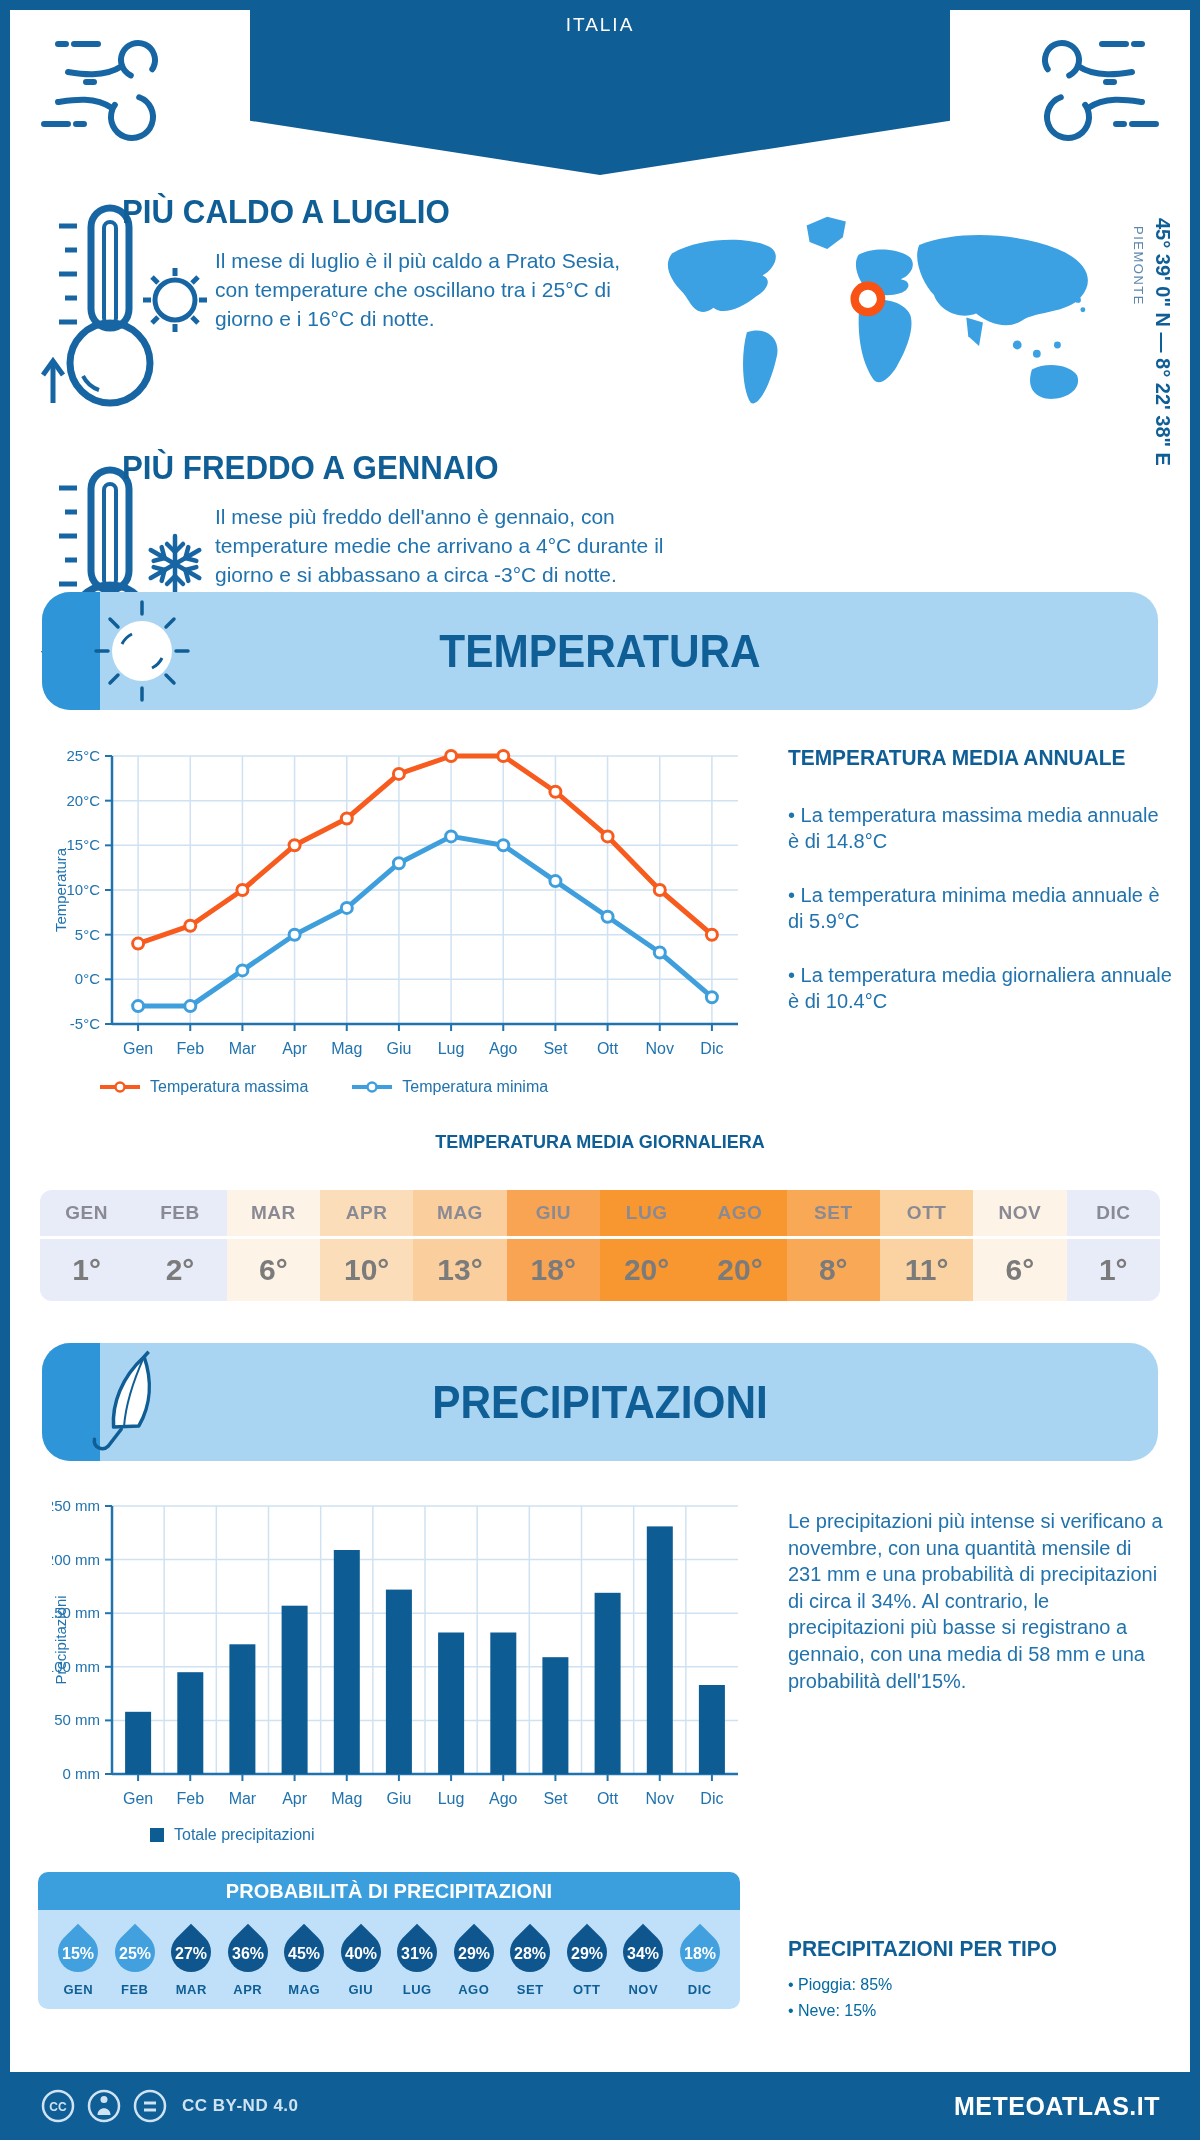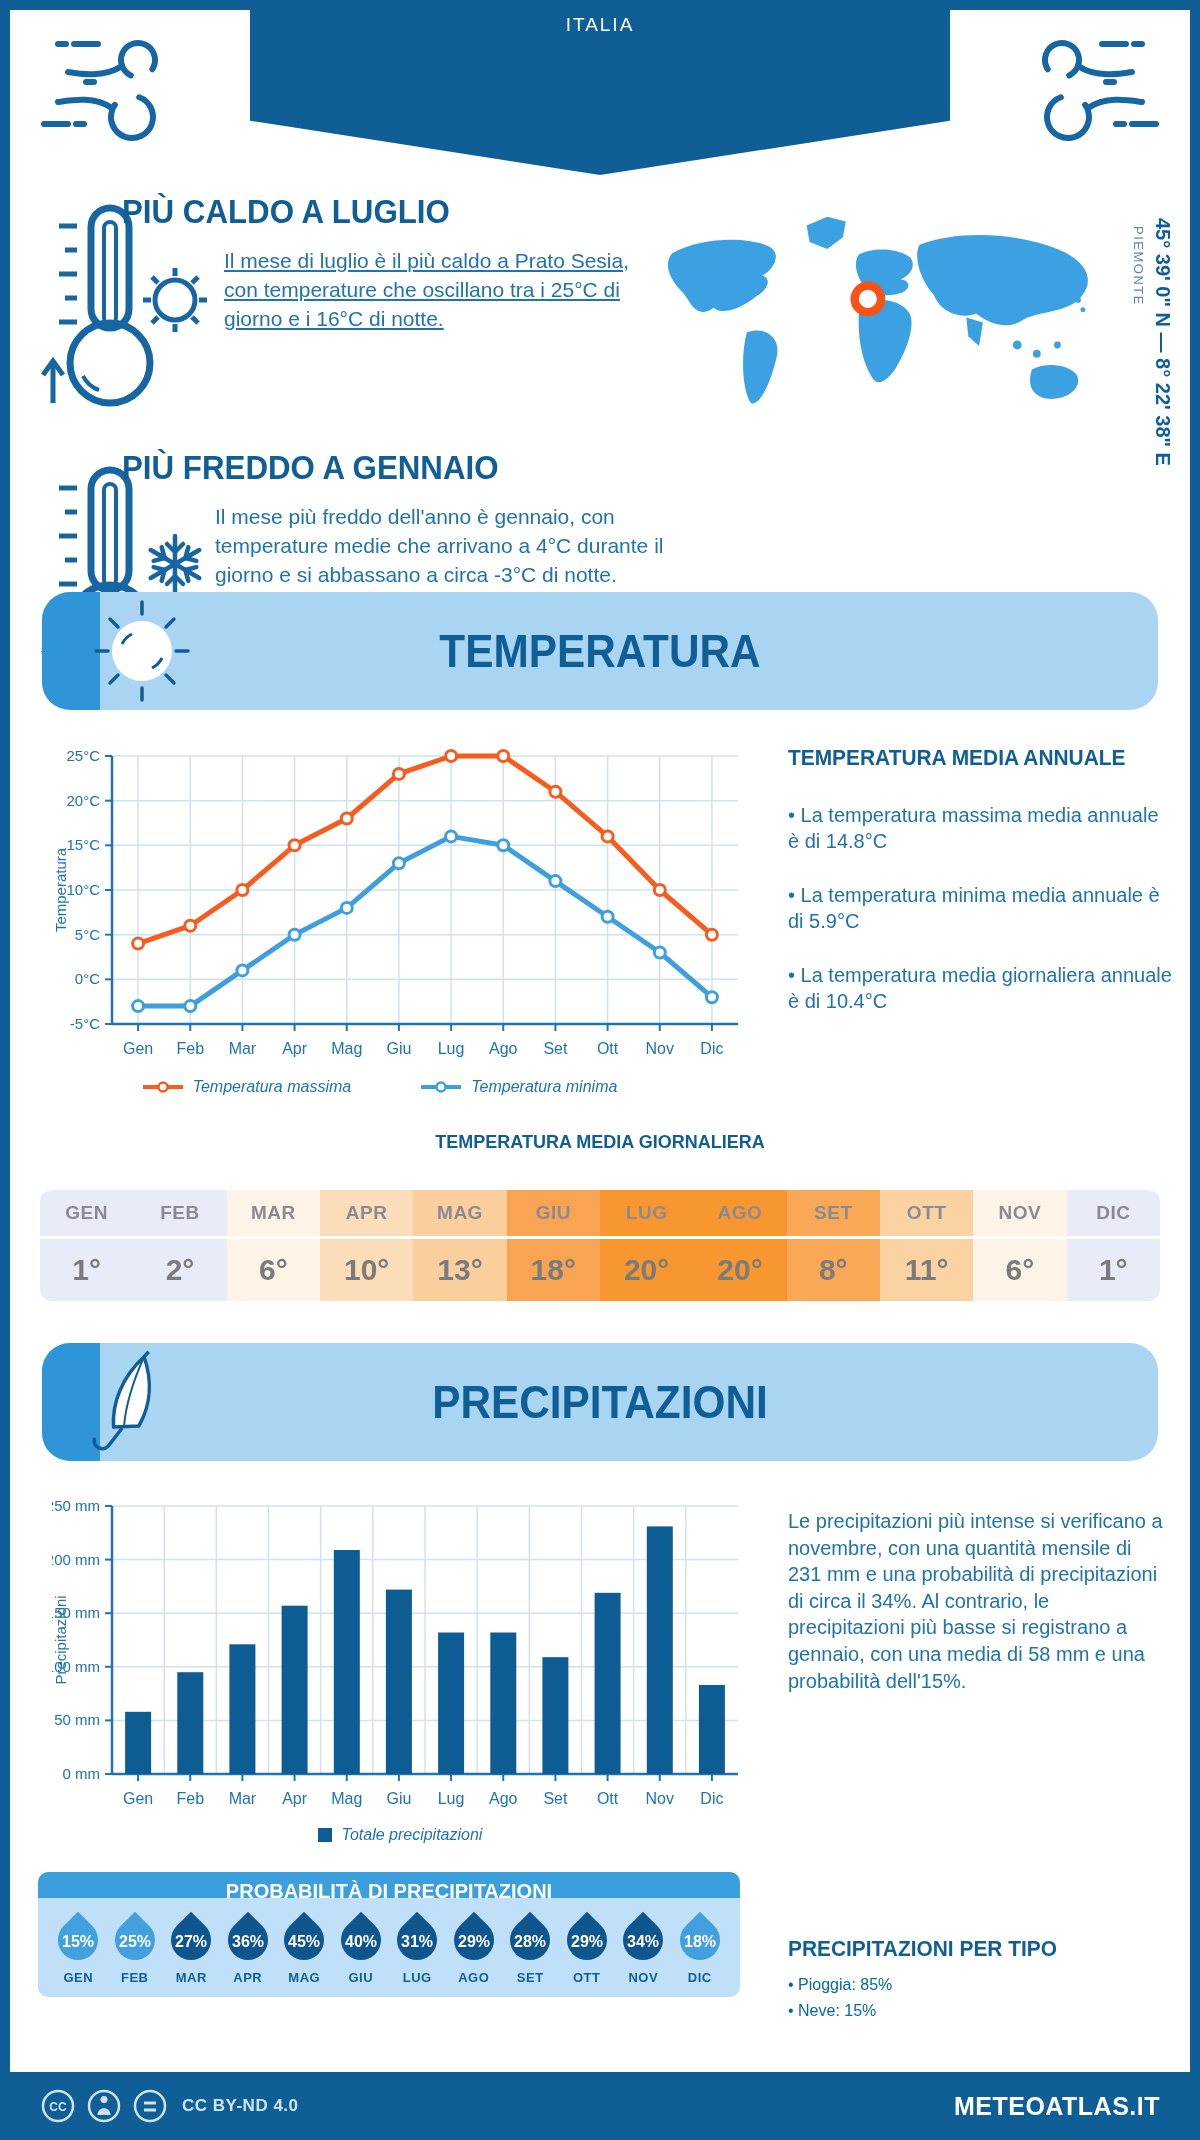--- a/index.html
+++ b/index.html
@@ -21,31 +21,31 @@
   
   .sec-banner{background:#a9d5f3;border-radius:28px;height:118px;width:1116px;left:42px;}
   .sec-square{position:absolute;left:0;top:0;width:58px;height:118px;background:#2e96d8;border-radius:28px 0 0 28px;}
   .sec-title{position:absolute;left:0;top:0;width:100%;height:118px;line-height:118px;text-align:center;
     font-size:46px;font-weight:bold;color:#0f5e96;transform:scaleX(.92);}
   
   .panel-title{font-size:22px;font-weight:bold;color:#0f5e96;transform:scaleX(.95);transform-origin:left center;white-space:nowrap;}
   .bullet{font-size:20px;line-height:1.32;color:#2173ae;margin-bottom:27px;}
   .para{font-size:20px;line-height:1.33;color:#2173ae;margin:0 0 27px 0;}
   
-  .legend-row{display:flex;justify-content:center;align-items:center;gap:70px;font-style:italic;}
+  .legend-row{display:flex;align-items:center;gap:44px;}
   .leg-item{display:flex;align-items:center;gap:10px;font-size:16px;color:#2173ae;}
   .leg-sq{width:14px;height:14px;display:inline-block;}
   
   .mtable{left:40px;top:1190px;width:1120px;height:111px;display:flex;border-radius:12px;overflow:hidden;}
   .mcol{flex:1;display:flex;flex-direction:column;}
   .mhead{height:46px;line-height:46px;text-align:center;font-size:19px;font-weight:bold;color:#8a8a94;letter-spacing:.5px;border-bottom:3px solid #fff;}
   .mval{height:62px;line-height:62px;text-align:center;font-size:30px;font-weight:bold;color:#7b7b7b;}
   
   .prob-panel{left:38px;top:1872px;width:702px;}
-  .prob-head{background:#3b9fde;color:#fff;text-align:center;font-size:20px;font-weight:bold;height:26px;line-height:38px;border-radius:10px 10px 0 0;}
+  .prob-head{background:#3b9fde;color:#fff;text-align:center;font-size:20px;font-weight:bold;height:38px;line-height:38px;border-radius:10px 10px 0 0;}
   .prob-body{background:#bfe0f8;border-radius:0 0 10px 10px;display:flex;padding:14px 12px 12px 12px;}
   .drop-slot{flex:1;display:flex;flex-direction:column;align-items:center;}
   .drop{width:40px;height:40px;border-radius:0 50% 50% 50%;transform:rotate(45deg);display:flex;align-items:center;justify-content:center;margin-top:8px;}
   .drop span{transform:rotate(-45deg) translateY(2px);color:#fff;font-size:16px;font-weight:bold;}
   .drop-label{margin-top:10px;font-size:13px;font-weight:bold;color:#0f5e96;letter-spacing:.5px;}
   
   .type-bullet{font-size:16px;color:#0369a1;line-height:1.65;}
   
   .footer{left:0;top:2072px;width:1200px;height:68px;background:#0f5e96;display:flex;align-items:center;}
   .cc-text{color:#cfe3f3;font-size:17px;font-weight:bold;margin-left:12px;letter-spacing:.5px;}
@@ -110,21 +110,21 @@
       <line x1="108" y1="102" x2="116" y2="102" stroke-width="5"></line>
       <line x1="164" y1="102" x2="172" y2="102" stroke-width="5"></line>
       <line x1="117" y1="79" x2="123" y2="85" stroke-width="5"></line>
       <line x1="157" y1="119" x2="163" y2="125" stroke-width="5"></line>
       <line x1="117" y1="125" x2="123" y2="119" stroke-width="5"></line>
       <line x1="157" y1="85" x2="163" y2="79" stroke-width="5"></line>
     </g>
   </g>
 </svg>
 <div class="abs hl-title" style="left:122px;top:192px;">PIÙ CALDO A LUGLIO</div>
-<div class="abs hl-text" style="left:224px;top:247px;width:435px;text-decoration:underline;">Il mese di luglio è il più caldo a Prato Sesia, con temperature che oscillano tra i 25°C di giorno e i 16°C di notte.</div>
+<div class="abs hl-text" style="left:215px;top:247px;width:435px;">Il mese di luglio è il più caldo a Prato Sesia, con temperature che oscillano tra i 25°C di giorno e i 16°C di notte.</div>
 
 <svg class="abs" style="left:35px;top:452px;" width="175" height="235" viewBox="0 0 175 235">
   <g stroke="#1766a3" fill="none">
     <line x1="24" y1="36" x2="42" y2="36" stroke-width="5"></line>
     <line x1="30" y1="60" x2="42" y2="60" stroke-width="5"></line>
     <line x1="24" y1="84" x2="42" y2="84" stroke-width="5"></line>
     <line x1="30" y1="108" x2="42" y2="108" stroke-width="5"></line>
     <line x1="24" y1="132" x2="42" y2="132" stroke-width="5"></line>
     <rect x="56" y="18" width="38" height="120" rx="19" stroke-width="7"></rect>
     <rect x="69" y="32" width="12" height="102" rx="6" stroke-width="4"></rect>

